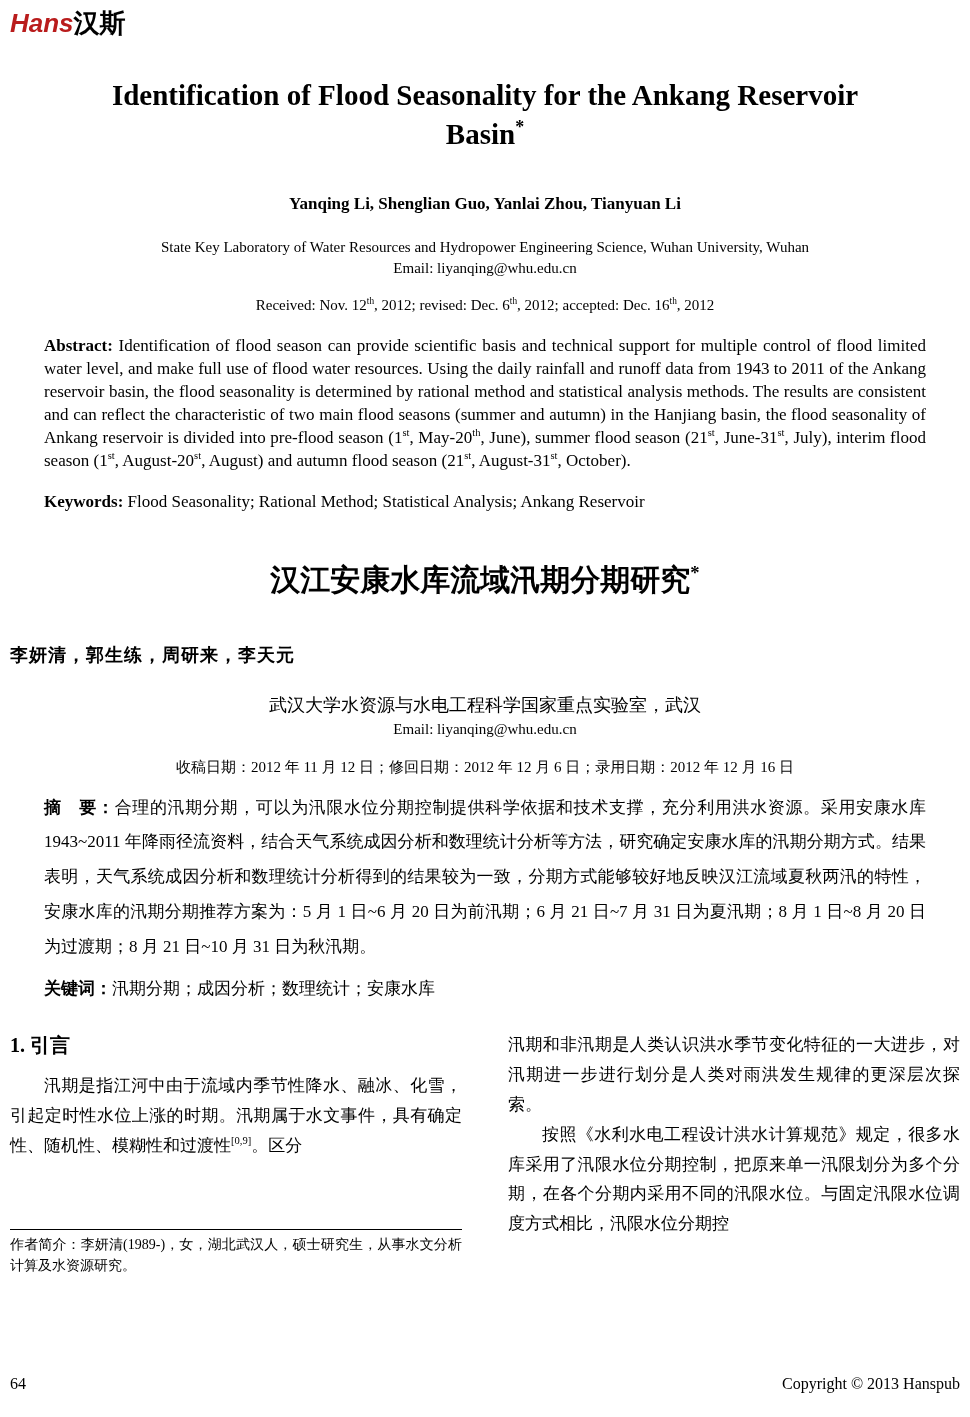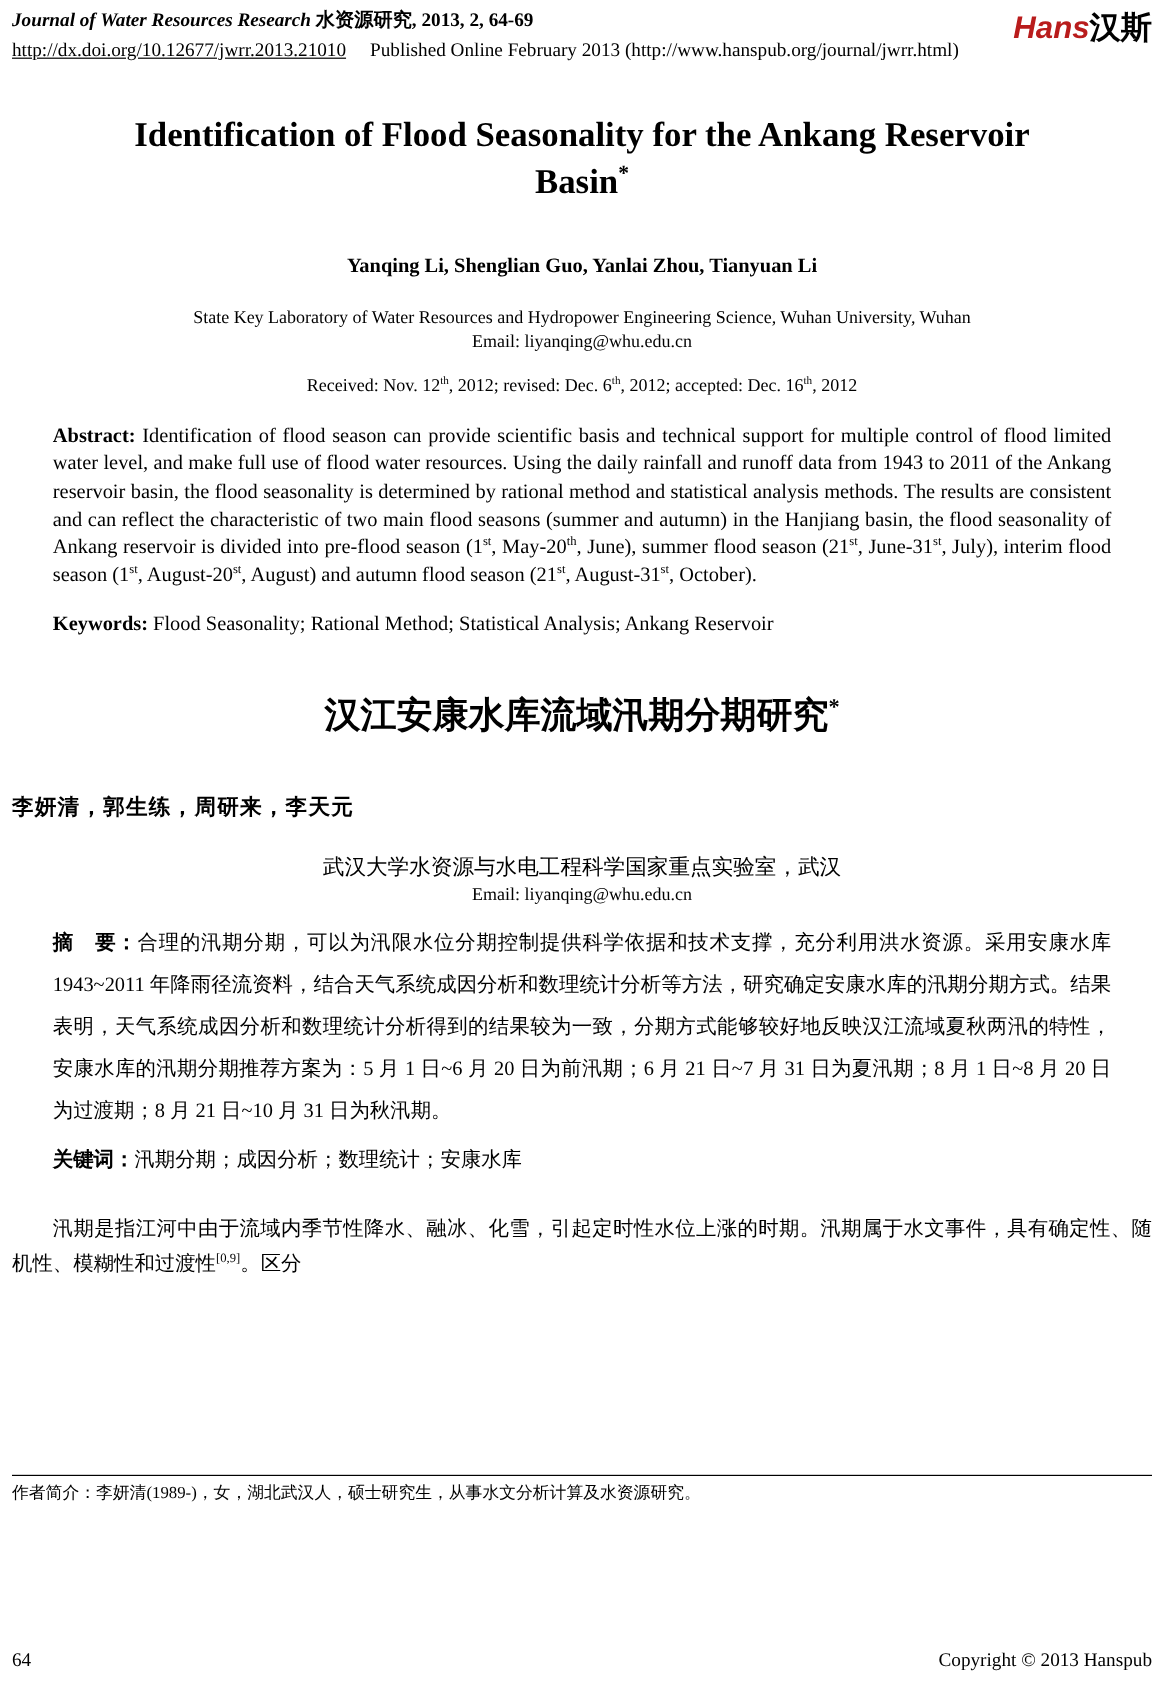--- a/index.html
+++ b/index.html
@@ -59,27 +59,20 @@
     display:flex;justify-content:space-between;
     font-size:16px;
   }
 </style>
 </head>
 <body>
 
 <div class="page">
 
   <div class="header">
-    <div>
-      <div class="journal-line"><span style="font-weight: bold; font-style: italic;">Journal of Water Resources Research</span><span style="font-weight: bold;">  水资源研究, 2013, 2, 64-69</span></div>
-      <div class="doi-line">
-        <a class="doi">http://dx.doi.org/10.12677/jwrr.2013.21010</a>
-        <span class="published">Published Online February 2013 (http://www.hanspub.org/journal/jwrr.html)</span>
-      </div>
-    </div>
     <div class="logo">
       <span class="logo-hans" style="color: #b91c1c;">Hans</span><span class="logo-cn">汉斯</span>
     </div>
   </div>
 
   <h1 class="en-title"><span>Identification of Flood Seasonality for the Ankang Reservoir Basin</span><sup>*</sup></h1>
 
   <div class="en-authors">Yanqing Li, Shenglian Guo, Yanlai Zhou, Tianyuan Li</div>
 
   <div class="en-affil">State Key Laboratory of Water Resources and Hydropower Engineering Science, Wuhan University, Wuhan</div>
@@ -91,32 +84,38 @@
 
   <p class="keywords"><span style="font-weight: bold;">Keywords: </span><span>Flood Seasonality; Rational Method; Statistical Analysis; Ankang Reservoir</span></p>
 
   <h1 class="cn-title"><span>汉江安康水库流域汛期分期研究</span><sup>*</sup></h1>
 
   <div class="cn-authors">李妍清，郭生练，周研来，李天元</div>
 
   <div class="cn-affil">武汉大学水资源与水电工程科学国家重点实验室，武汉</div>
   <div class="cn-email">Email: liyanqing@whu.edu.cn</div>
 
+  <div class="cn-received">收稿日期：2012 年 11 月 12 日；修回日期：2012 年 12 月 6 日；录用日期：2012 年 12 月 16 日</div>
 
   <p class="cn-abstract"><span style="font-weight: bold;">摘　要：</span><span>合理的汛期分期，可以为汛限水位分期控制提供科学依据和技术支撑，充分利用洪水资源。采用安康水库 1943~2011 年降雨径流资料，结合天气系统成因分析和数理统计分析等方法，研究确定安康水库的汛期分期方式。结果表明，天气系统成因分析和数理统计分析得到的结果较为一致，分期方式能够较好地反映汉江流域夏秋两汛的特性，安康水库的汛期分期推荐方案为：5 月 1 日~6 月 20 日为前汛期；6 月 21 日~7 月 31 日为夏汛期；8 月 1 日~8 月 20 日为过渡期；8 月 21 日~10 月 31 日为秋汛期。</span></p>
 
   <p class="cn-keywords"><span style="font-weight: bold;">关键词：</span><span>汛期分期；成因分析；数理统计；安康水库</span></p>
 
   <div class="columns">
     <div class="col col-left">
+      <h2 class="section-heading">1. 引言</h2>
       <p class="body-para indent"><span>汛期是指江河中由于流域内季节性降水、融冰、化雪，引起定时性水位上涨的时期。汛期属于水文事件，具有确定性、随机性、模糊性和过渡性</span><sup>[0,9]</sup><span>。区分</span></p>
       <div class="footnote">
         <div class="footnote-rule"></div>
         <p>作者简介：李妍清(1989-)，女，湖北武汉人，硕士研究生，从事水文分析计算及水资源研究。</p>
       </div>
+    </div>
+    <div class="col col-right">
+      <p class="body-para">汛期和非汛期是人类认识洪水季节变化特征的一大进步，对汛期进一步进行划分是人类对雨洪发生规律的更深层次探索。</p>
+      <p class="body-para indent">按照《水利水电工程设计洪水计算规范》规定，很多水库采用了汛限水位分期控制，把原来单一汛限划分为多个分期，在各个分期内采用不同的汛限水位。与固定汛限水位调度方式相比，汛限水位分期控</p>
     </div>
   </div>
 
   <div class="footer">
     <span>64</span>
     <span>Copyright © 2013 Hanspub</span>
   </div>
 
 </div>
 

